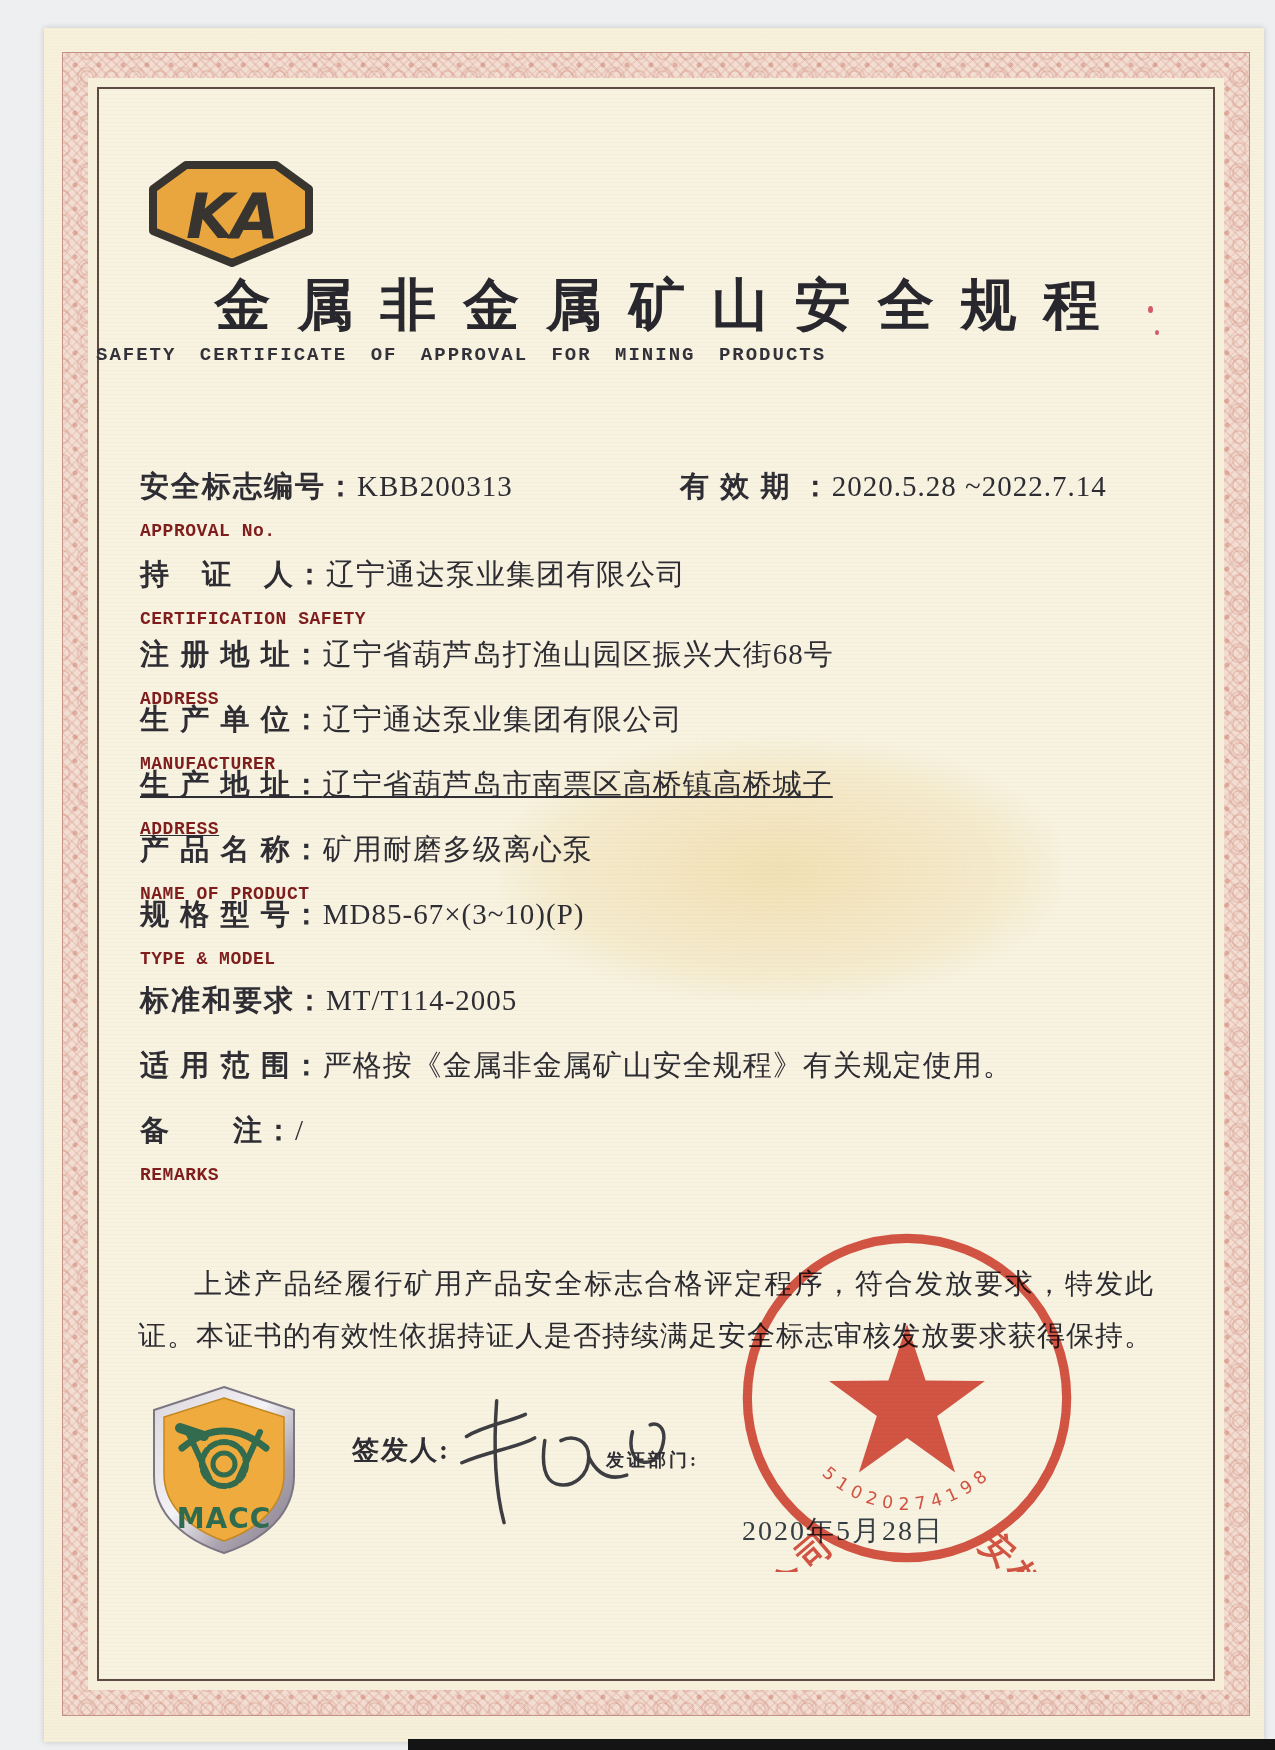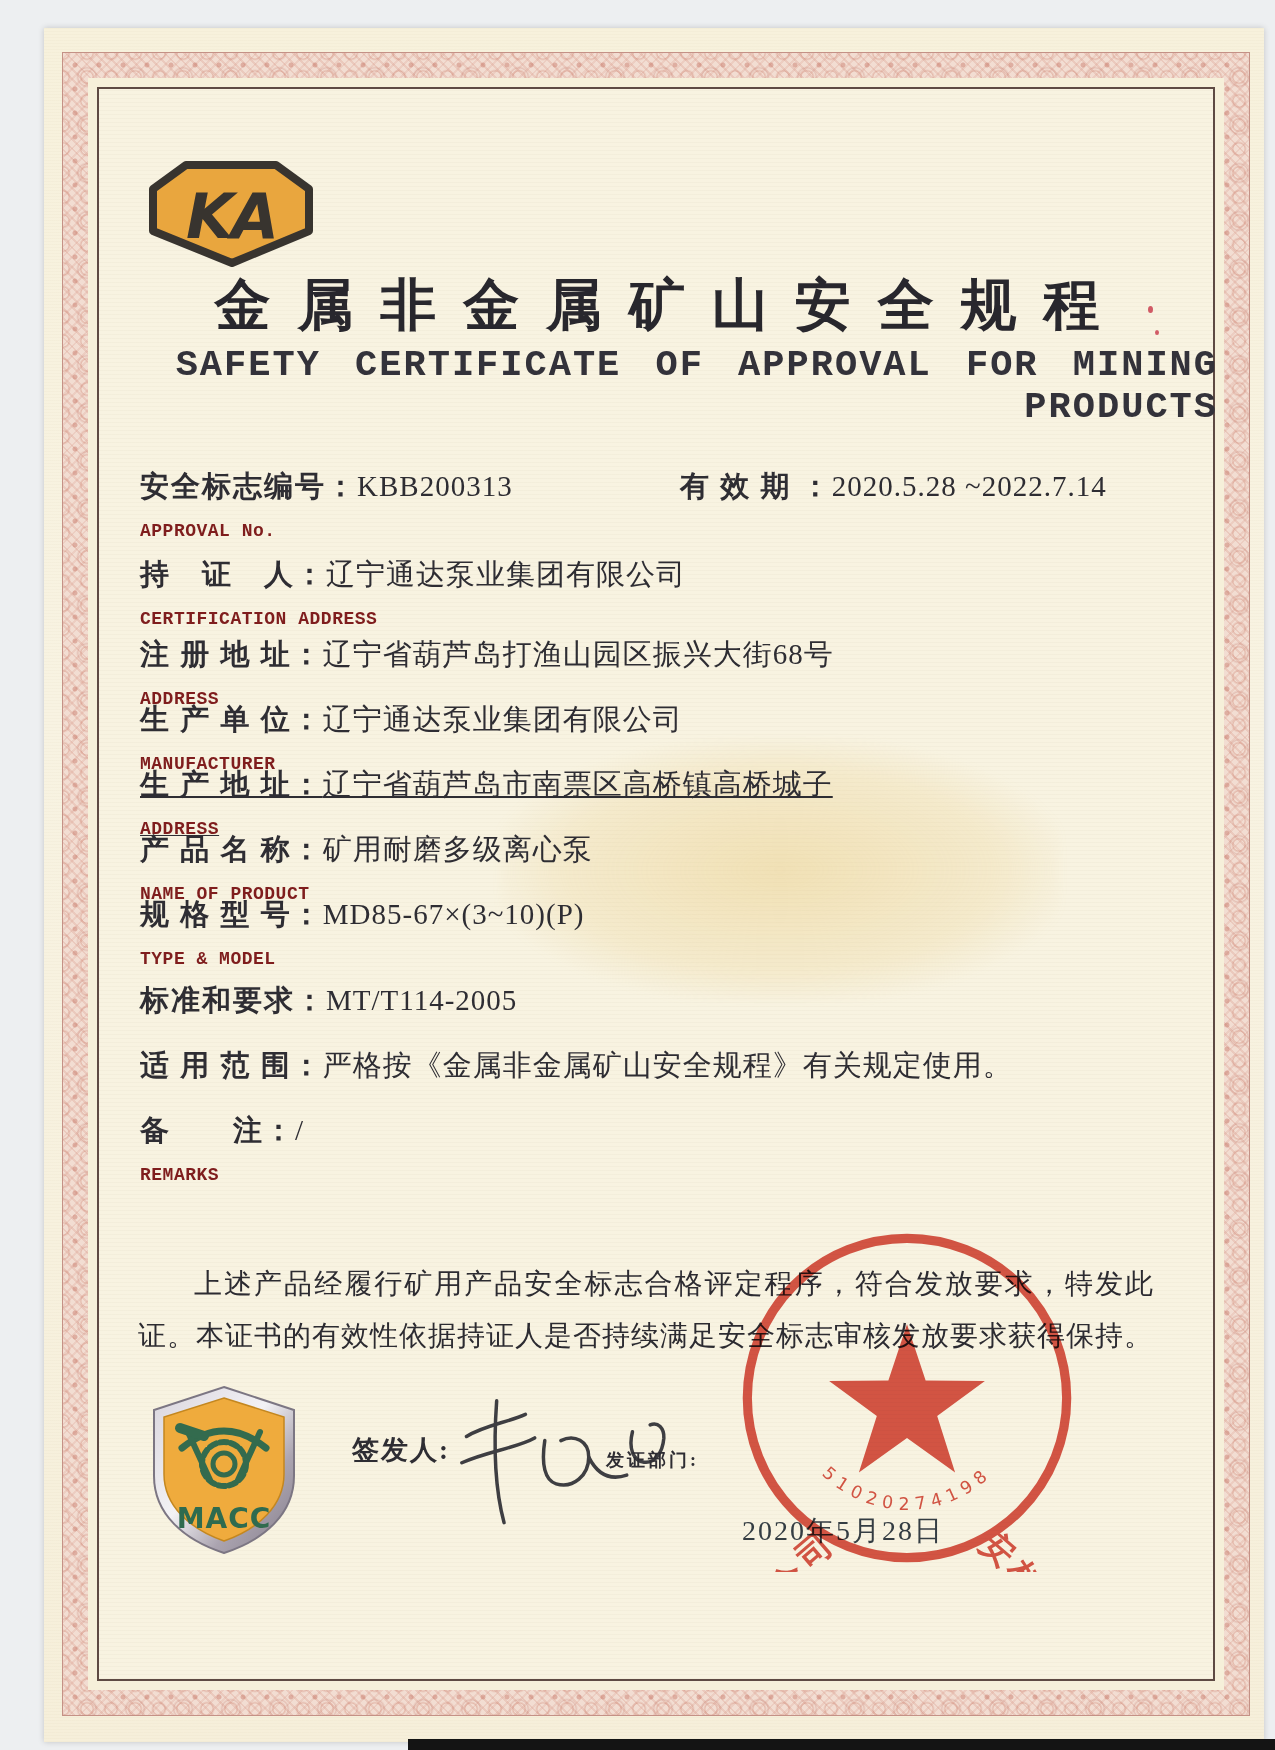--- a/index.html
+++ b/index.html
@@ -40,23 +40,23 @@
     background:radial-gradient(ellipse at center, rgba(230,195,110,.38) 0%, rgba(230,195,110,.18) 55%, transparent 75%);
     filter:blur(4px);
   }
   .ka{position:absolute;left:146px;top:158px;width:170px;height:112px;}
   .title{
     position:absolute;left:96px;top:268px;width:1122px;text-align:center;
     font-size:56px;font-weight:bold;letter-spacing:0.48em;text-indent:0.48em;
     color:#28272d;
   }
   .subtitle{
-    position:absolute;left:96px;top:344px;width:1122px;text-align:right;
+    position:absolute;left:96px;top:344px;width:1122px;text-align:left;
     font-family:"Liberation Mono","DejaVu Sans Mono",monospace;
-    font-size:37px;font-weight:bold;letter-spacing:2px;word-spacing:10px;color:#33323a;
+    font-size:19px;font-weight:bold;letter-spacing:2px;word-spacing:10px;color:#33323a;
   }
   .cjk-label{font-weight:bold;letter-spacing:2px;}
   .row{position:absolute;left:140px;font-size:29px;line-height:36px;}
   .row .sub{
     font-family:"Liberation Mono","DejaVu Sans Mono",monospace;
     font-size:18px;letter-spacing:.5px;color:#7f1d1d;margin-top:9px;font-weight:bold;
   }
   .val{letter-spacing:1px;}
   .vgroup{position:absolute;left:540px;top:0;}
   .decl{
@@ -95,21 +95,21 @@
 <div class="row" style="top:468px;width:1020px;">
   <span class="cjk-label">安全标志编号：</span><span class="val">KBB200313</span>
   <div class="sub">APPROVAL No.</div>
   <div class="vgroup">
     <span class="cjk-label">有 效 期 ：</span><span class="val">2020.5.28 ~2022.7.14</span>
   </div>
 </div>
 
 <div class="row" style="top:556px;">
   <span class="cjk-label">持　证　人：</span><span class="val">辽宁通达泵业集团有限公司</span>
-  <div class="sub">CERTIFICATION ADDRESS</div>
+  <div class="sub">CERTIFICATION SAFETY</div>
 </div>
 <div class="row" style="top:636px;">
   <span class="cjk-label">注 册 地 址：</span><span class="val">辽宁省葫芦岛打渔山园区振兴大街68号</span>
   <div class="sub">ADDRESS</div>
 </div>
 <div class="row" style="top:701px;">
   <span class="cjk-label">生 产 单 位：</span><span class="val">辽宁通达泵业集团有限公司</span>
   <div class="sub">MANUFACTURER</div>
 </div>
 <div class="row" style="top:766px;text-decoration:underline;">

